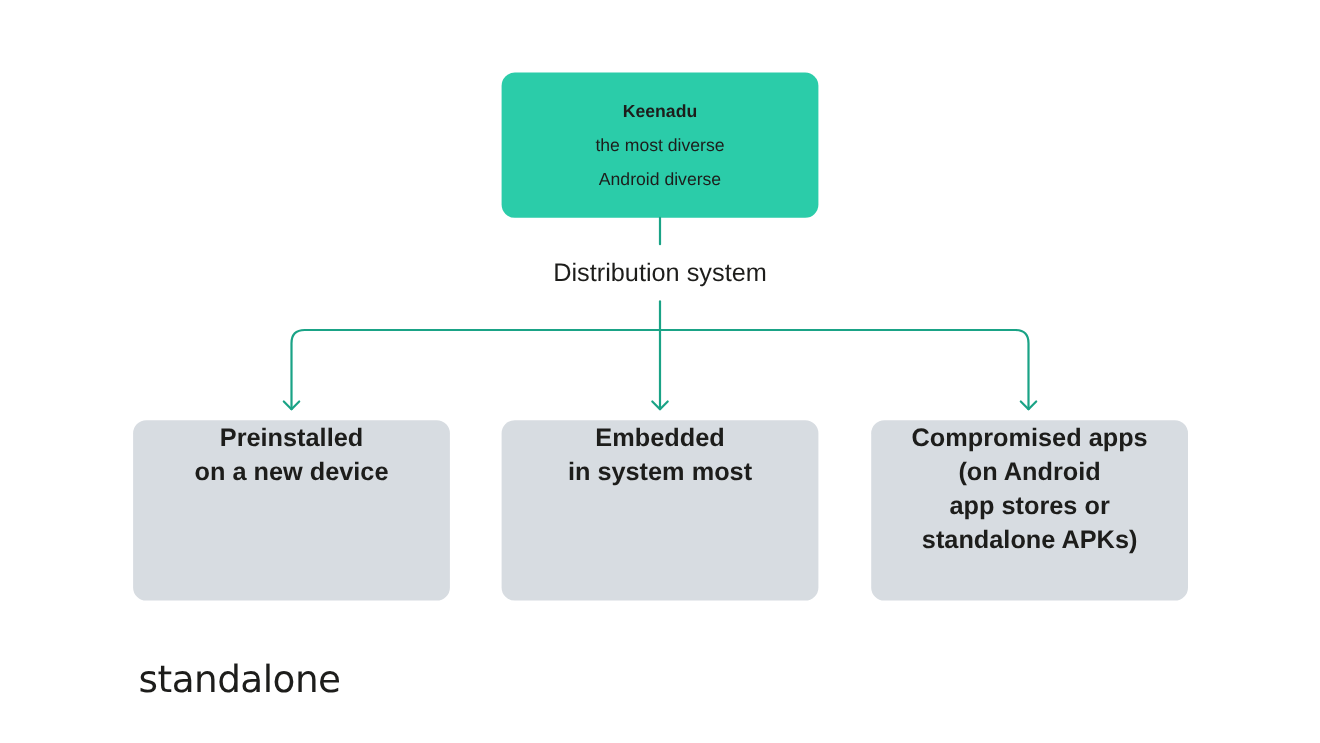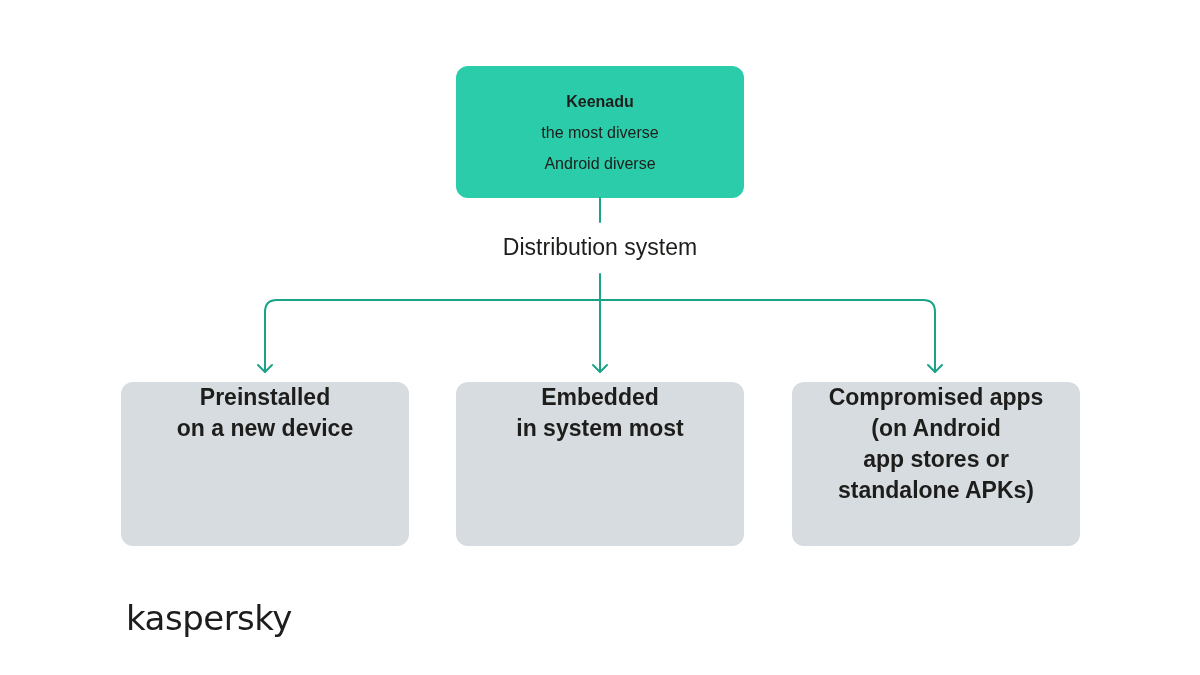--- a/index.html
+++ b/index.html
@@ -64,13 +64,13 @@
   <span>Embedded
 in system most</span>
 </div>
 <div class="vec-box" id="vec2">
   <span>Compromised apps
 (on Android
 app stores or
 standalone APKs)</span>
 </div>
 
-<div class="logo">kaspersky</div>
+<div class="logo">standalone</div>
 
 </body></html>

